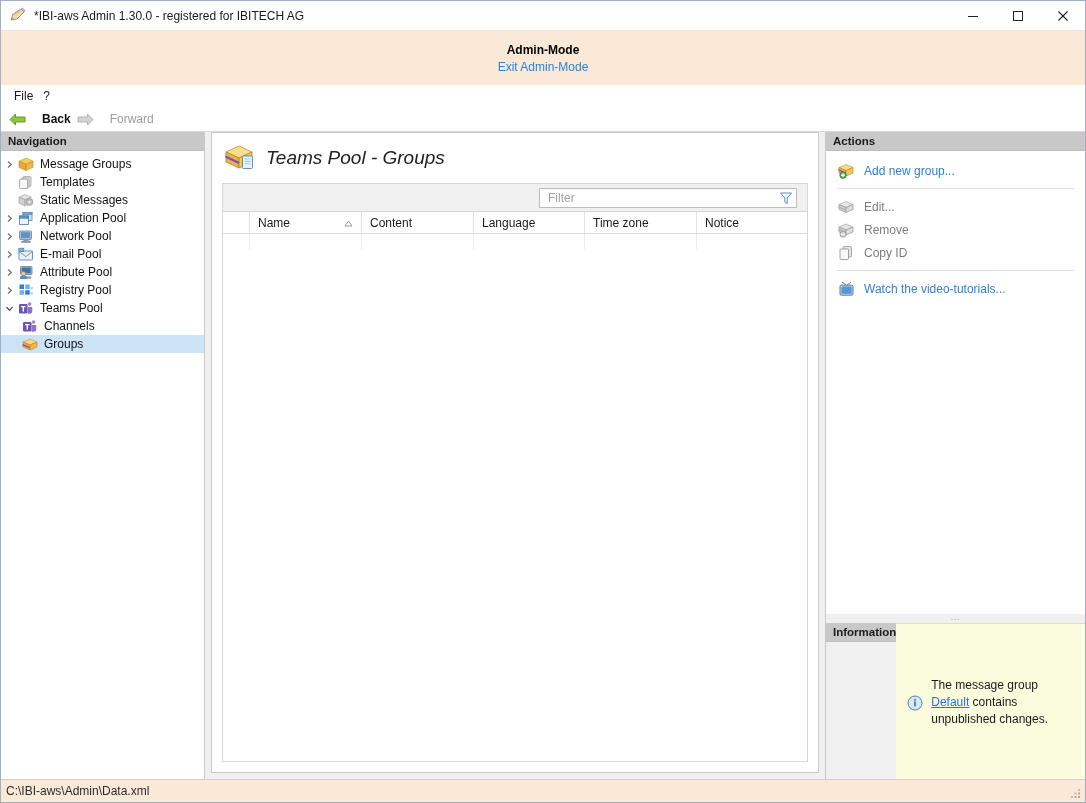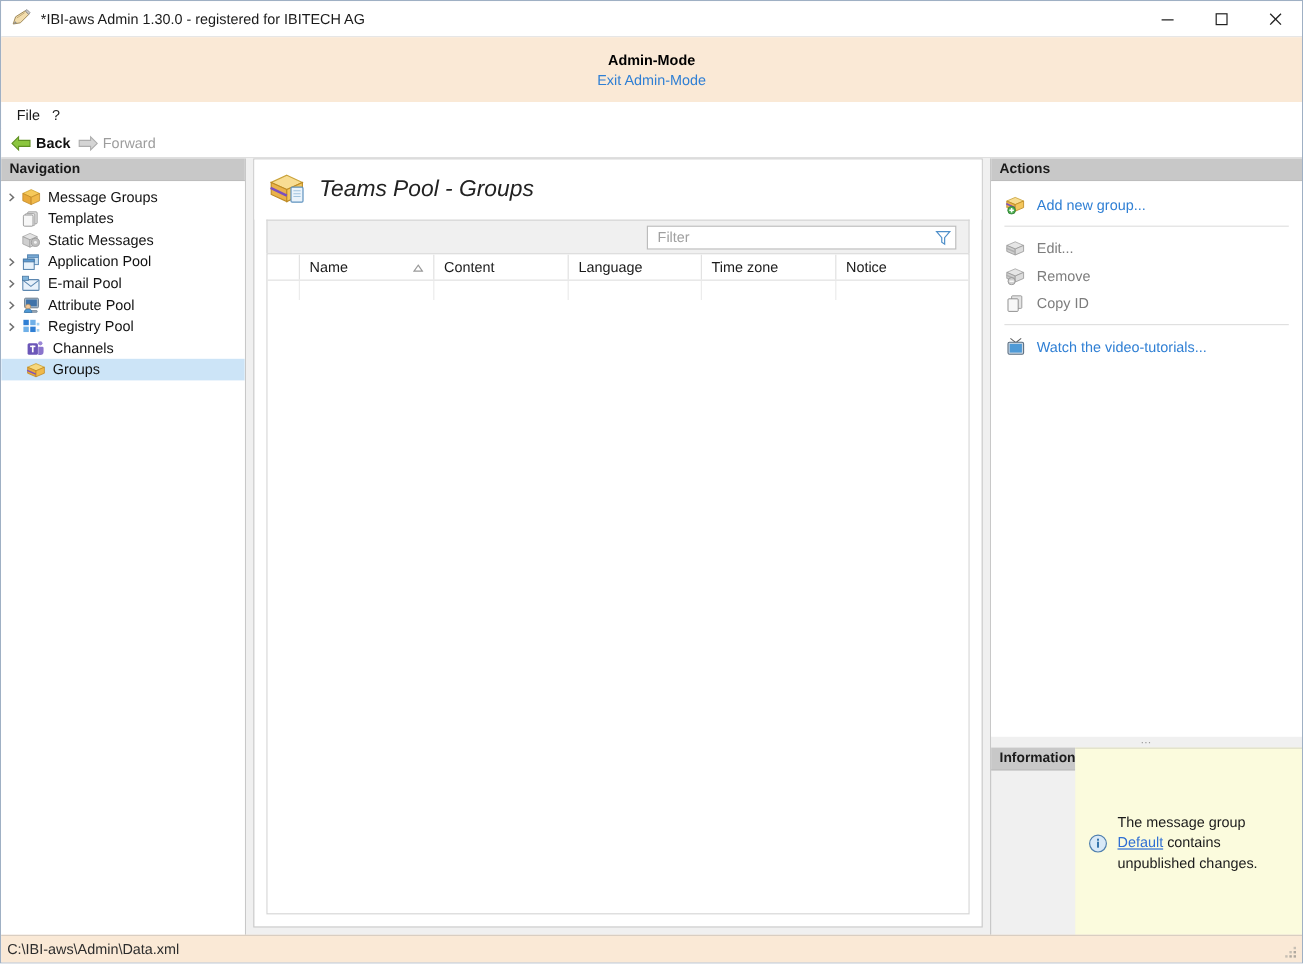--- a/index.html
+++ b/index.html
@@ -65,21 +65,21 @@
   .menu-item { font-size: 12px; color: #1a1a1a; cursor: default; padding: 1px 3px; }
 
   
   .toolbar {
     flex: 0 0 25px; height: 25px;
     background: #ffffff;
     display: flex; align-items: center;
     padding-left: 8px; gap: 6px;
     border-bottom: 1px solid #d8d8d8;
   }
-  .tb-btn { display: flex; align-items: center; gap: 4px; font-size: 12px; }
+  .tb-btn { display: flex; align-items: center; gap: 16px; font-size: 12px; }
   .tb-btn.enabled { color: #111; font-weight: bold; }
   .tb-btn.disabled { color: #9d9d9d; justify-content: space-between; }
 
   
   .body-split { flex: 1 1 auto; display: flex; min-height: 0; background: #f0f0f0; }
 
   
   .nav-pane {
     flex: 0 0 204px; width: 204px;
     display: flex; flex-direction: column;
@@ -372,20 +372,36 @@
             <svg class="ico-svg" width="16" height="15" viewBox="0 0 16 15">
               <rect x="5" y="1.5" width="9" height="8" fill="#cfe4f5" stroke="#5a89b5" stroke-width="0.8"></rect>
               <rect x="5" y="1.5" width="9" height="2" fill="#7badd8" stroke="#5a89b5" stroke-width="0.8"></rect>
               <rect x="1.5" y="5" width="9" height="8.5" fill="#e8f2fb" stroke="#4b7ba8" stroke-width="0.8"></rect>
               <rect x="1.5" y="5" width="9" height="2.2" fill="#5e9bd0" stroke="#4b7ba8" stroke-width="0.8"></rect>
             </svg>
           </span>
           <span class="nav-label">Application Pool</span>
         </div>
 
+        <div class="nav-row indent-1">
+          <span class="nav-exp">
+            <svg width="9" height="9" viewBox="0 0 9 9">
+                <polyline points="3,1.5 6.3,4.5 3,7.5" fill="none" stroke="#6f6f6f" stroke-width="1.2"></polyline>
+              </svg>
+          </span>
+          <span class="nav-ico">
+            <svg class="ico-svg" width="16" height="15" viewBox="0 0 16 15">
+              <rect x="1.5" y="2" width="12" height="8.5" rx="0.8" fill="#b9c9d8" stroke="#6d7f90" stroke-width="0.8"></rect>
+              <rect x="2.8" y="3.2" width="9.4" height="6" fill="#5e93c4"></rect>
+              <rect x="5.5" y="10.5" width="5" height="1.6" fill="#8e9dac"></rect>
+              <rect x="3.5" y="12.1" width="9" height="1.4" rx="0.5" fill="#a3b2c0" stroke="#6d7f90" stroke-width="0.6"></rect>
+            </svg>
+          </span>
+          <span class="nav-label">Network Pool</span>
+        </div>
 
         <div class="nav-row indent-1">
           <span class="nav-exp">
             <svg width="9" height="9" viewBox="0 0 9 9">
                 <polyline points="3,1.5 6.3,4.5 3,7.5" fill="none" stroke="#6f6f6f" stroke-width="1.2"></polyline>
               </svg>
           </span>
           <span class="nav-ico">
             <svg class="ico-svg" width="16" height="15" viewBox="0 0 16 15">
               <rect x="1" y="4" width="13.5" height="9" rx="0.8" fill="#e8f1fa" stroke="#5c87b0" stroke-width="0.9"></rect>
@@ -426,20 +442,37 @@
               <rect x="7.2" y="1.5" width="4.5" height="4.5" fill="#6fb0e8"></rect>
               <rect x="1.5" y="7.2" width="4.5" height="4.5" fill="#6fb0e8"></rect>
               <rect x="7.2" y="7.2" width="4.5" height="4.5" fill="#2f7fd4"></rect>
               <rect x="12.6" y="4" width="2.2" height="2.2" fill="#9fd0f2"></rect>
               <rect x="12.6" y="9.2" width="2.2" height="2.2" fill="#9fd0f2"></rect>
             </svg>
           </span>
           <span class="nav-label">Registry Pool</span>
         </div>
 
+        <div class="nav-row indent-1">
+          <span class="nav-exp">
+            <svg width="9" height="9" viewBox="0 0 9 9">
+                <polyline points="1.5,3 4.5,6.3 7.5,3" fill="none" stroke="#4a4a4a" stroke-width="1.2"></polyline>
+              </svg>
+          </span>
+          <span class="nav-ico">
+            <svg class="ico-svg" width="16" height="15" viewBox="0 0 16 15">
+              <rect x="1" y="3" width="8.6" height="9.6" rx="1.3" fill="#6b56b8"></rect>
+              <rect x="3.1" y="5" width="4.4" height="1.3" fill="#ffffff"></rect>
+              <rect x="4.6" y="5" width="1.4" height="5.6" fill="#ffffff"></rect>
+              <circle cx="11.6" cy="3.1" r="1.8" fill="#9b87d6"></circle>
+              <path d="M9.9 6 h3.4 a1 1 0 0 1 1 1 v3.1 a2.7 2.7 0 0 1 -2.7 2.7 h-1.7 z" fill="#8a74cc"></path>
+            </svg>
+          </span>
+          <span class="nav-label">Teams Pool</span>
+        </div>
 
         <div class="nav-row indent-2">
           <span class="nav-ico">
             <svg class="ico-svg" width="16" height="15" viewBox="0 0 16 15">
               <rect x="1" y="3" width="8.6" height="9.6" rx="1.3" fill="#6b56b8"></rect>
               <rect x="3.1" y="5" width="4.4" height="1.3" fill="#ffffff"></rect>
               <rect x="4.6" y="5" width="1.4" height="5.6" fill="#ffffff"></rect>
               <circle cx="11.6" cy="3.1" r="1.8" fill="#9b87d6"></circle>
               <path d="M9.9 6 h3.4 a1 1 0 0 1 1 1 v3.1 a2.7 2.7 0 0 1 -2.7 2.7 h-1.7 z" fill="#8a74cc"></path>
             </svg>

